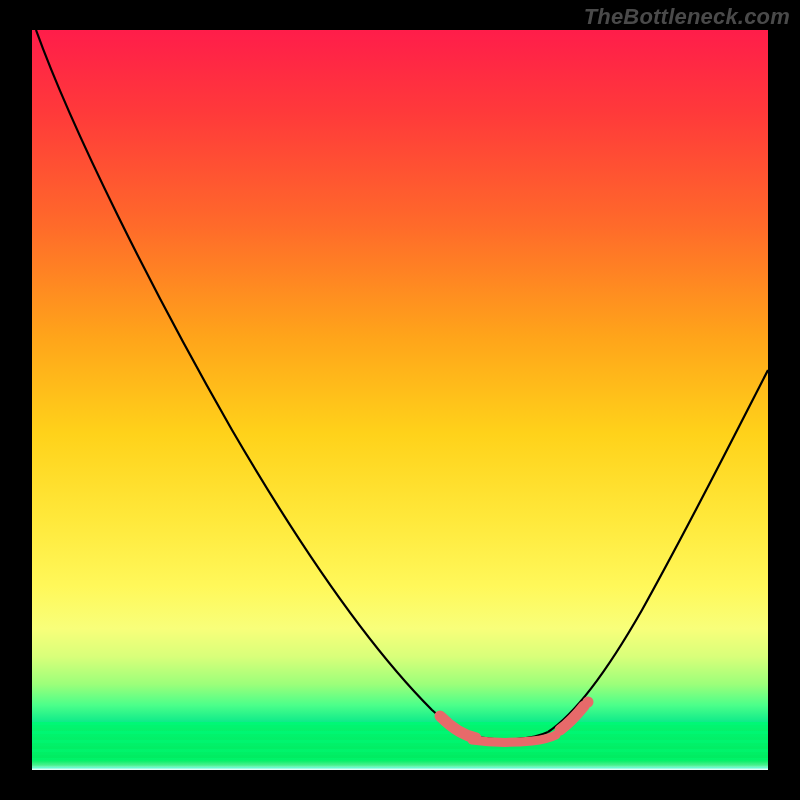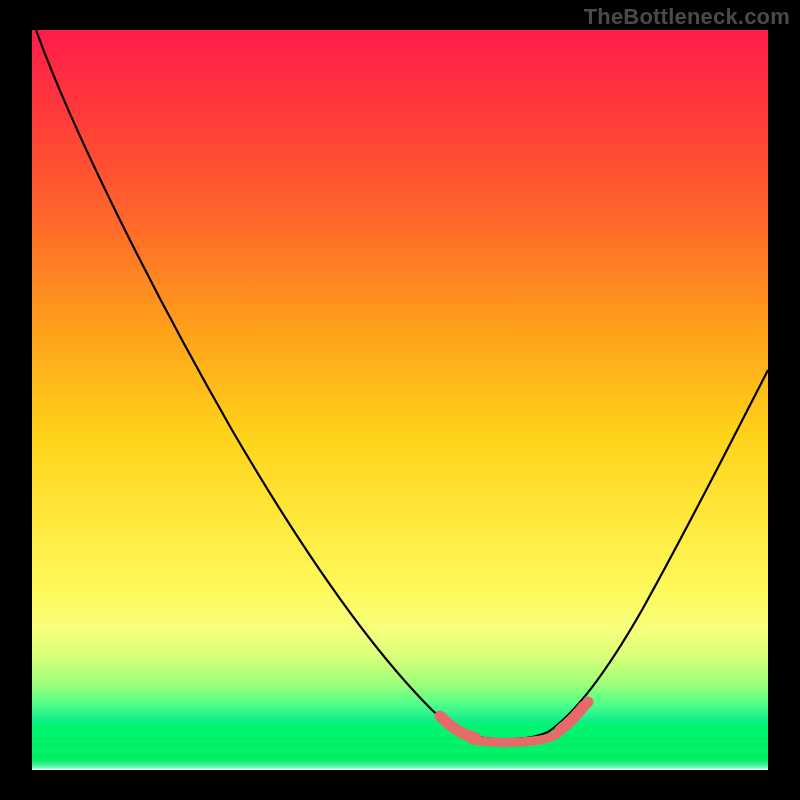--- a/index.html
+++ b/index.html
@@ -9,20 +9,21 @@
     height: 800px;
     background: #000;
     overflow: hidden;
     font-family: Arial, Helvetica, sans-serif;
   }
   .frame {
     position: relative;
     width: 800px;
     height: 800px;
     background: #000;
+    font-style: italic;
   }
   .watermark {
     position: absolute;
     top: 4px;
     right: 10px;
     color: #4a4a4a;
     font-size: 22px;
     font-weight: 600;
     letter-spacing: 0.2px;
     z-index: 50;

